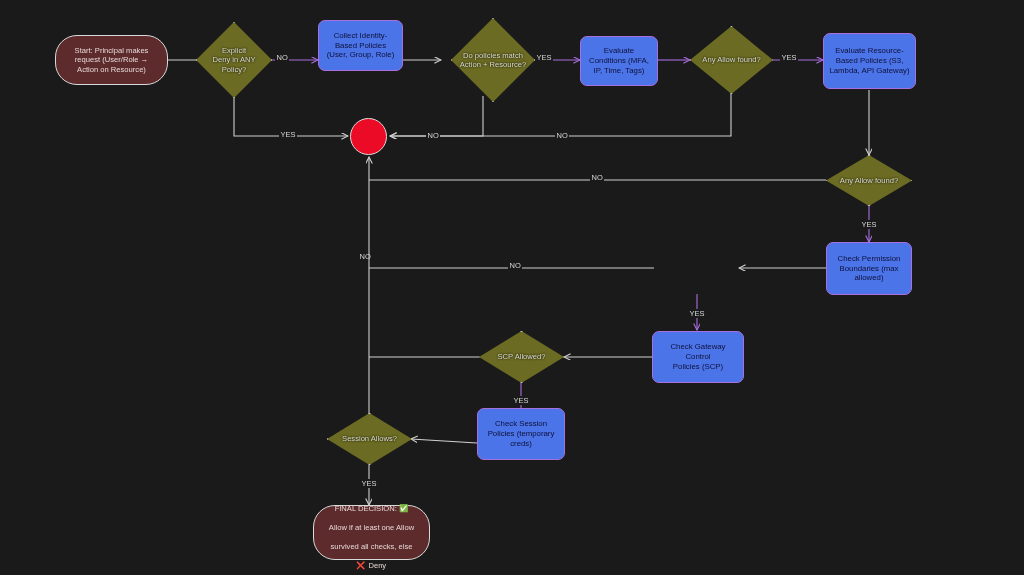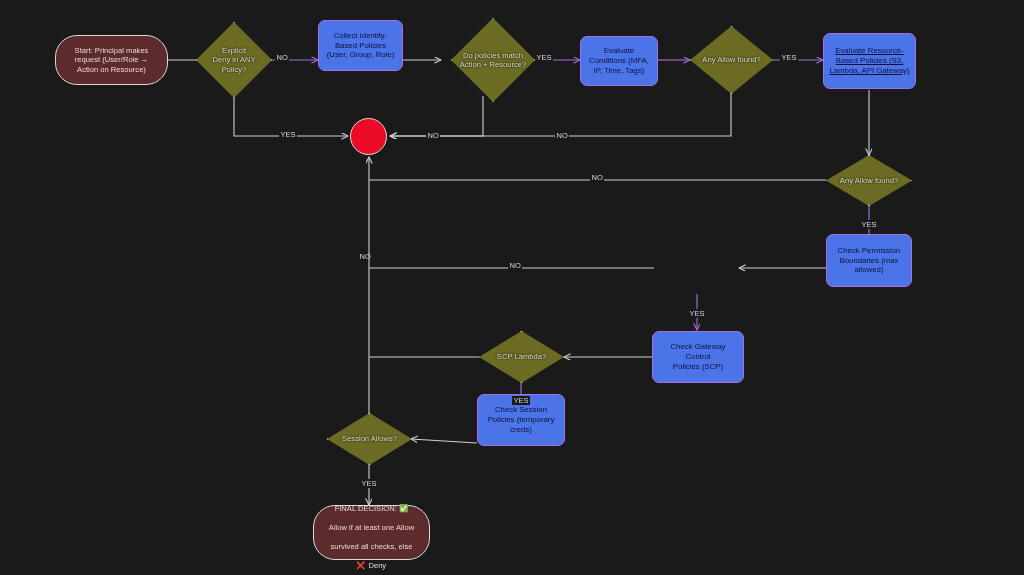--- a/index.html
+++ b/index.html
@@ -192,49 +192,49 @@
     <span class="label">Evaluate
 Conditions (MFA,
 IP, Time, Tags)</span>
   </div>
 
   <div class="node n-decision" style="left:690px; top:26px; width:83px; height:68px;">
     <span class="diamond-shape"></span>
     <span class="label">Any Allow found?</span>
   </div>
 
-  <div class="node n-process" style="left:823px; top:33px; width:93px; height:56px;text-decoration:underline;">
+  <div class="node n-process" style="left:823px; top:33px; width:93px; height:56px;">
     <span class="label">Evaluate Resource-
 Based Policies (S3,
 Lambda, API Gateway)</span>
   </div>
 
   <div class="node n-decision" style="left:826px; top:155px; width:86px; height:51px;">
     <span class="diamond-shape"></span>
     <span class="label">Any Allow found?</span>
   </div>
 
-  <div class="node n-process" style="left:826px; top:234px; width:86px; height:53px;">
+  <div class="node n-process" style="left:826px; top:242px; width:86px; height:53px;">
     <span class="label">Check Permission
 Boundaries (max
 allowed)</span>
   </div>
 
 
   <div class="node n-process" style="left:652px; top:331px; width:92px; height:52px;">
     <span class="label">Check Gateway Control
 Policies (SCP)</span>
   </div>
 
   <div class="node n-decision" style="left:479px; top:331px; width:85px; height:52px;">
     <span class="diamond-shape"></span>
-    <span class="label">SCP Lambda?</span>
-  </div>
-
-  <div class="node n-process" style="left:477px; top:394px; width:88px; height:52px;justify-content:center;">
+    <span class="label">SCP Allowed?</span>
+  </div>
+
+  <div class="node n-process" style="left:477px; top:408px; width:88px; height:52px;justify-content:center;">
     <span class="label">Check Session
 Policies (temporary
 creds)</span>
   </div>
 
   <div class="node n-decision" style="left:327px; top:413px; width:85px; height:52px;">
     <span class="diamond-shape"></span>
     <span class="label">Session Allows?</span>
   </div>
 

